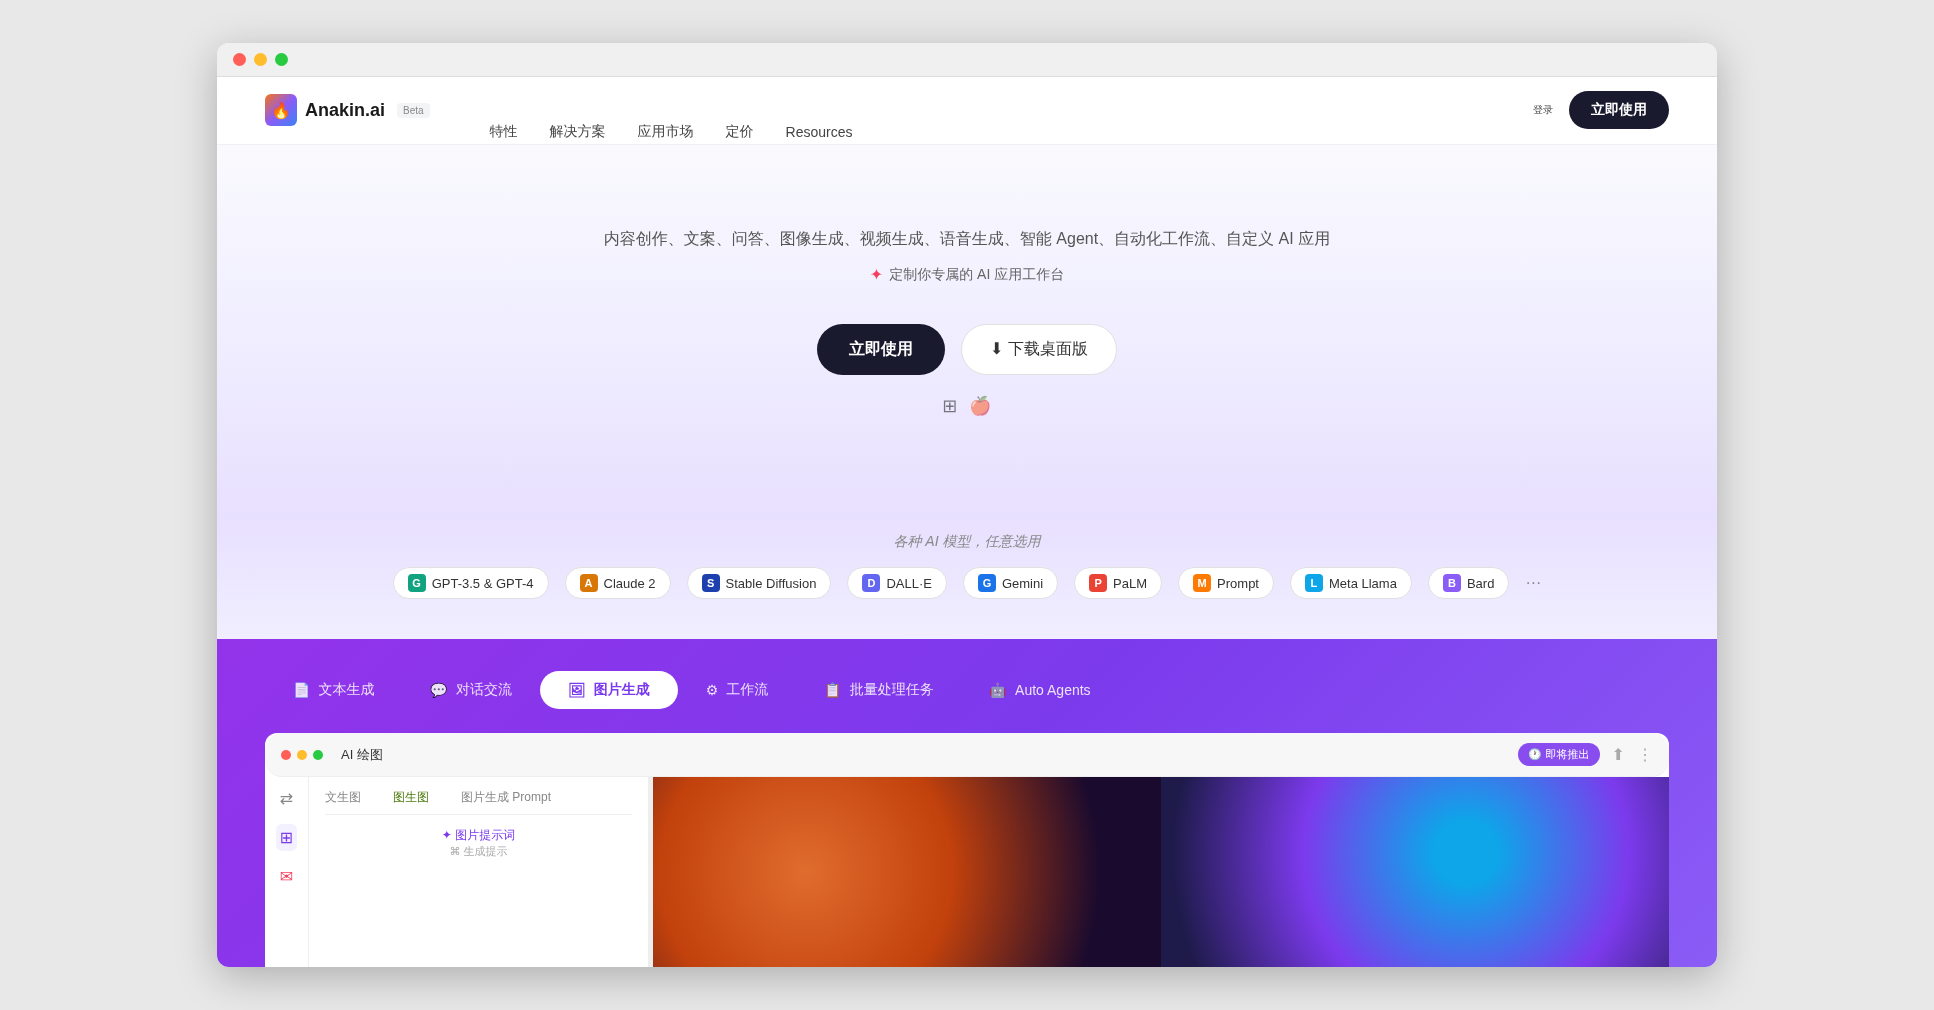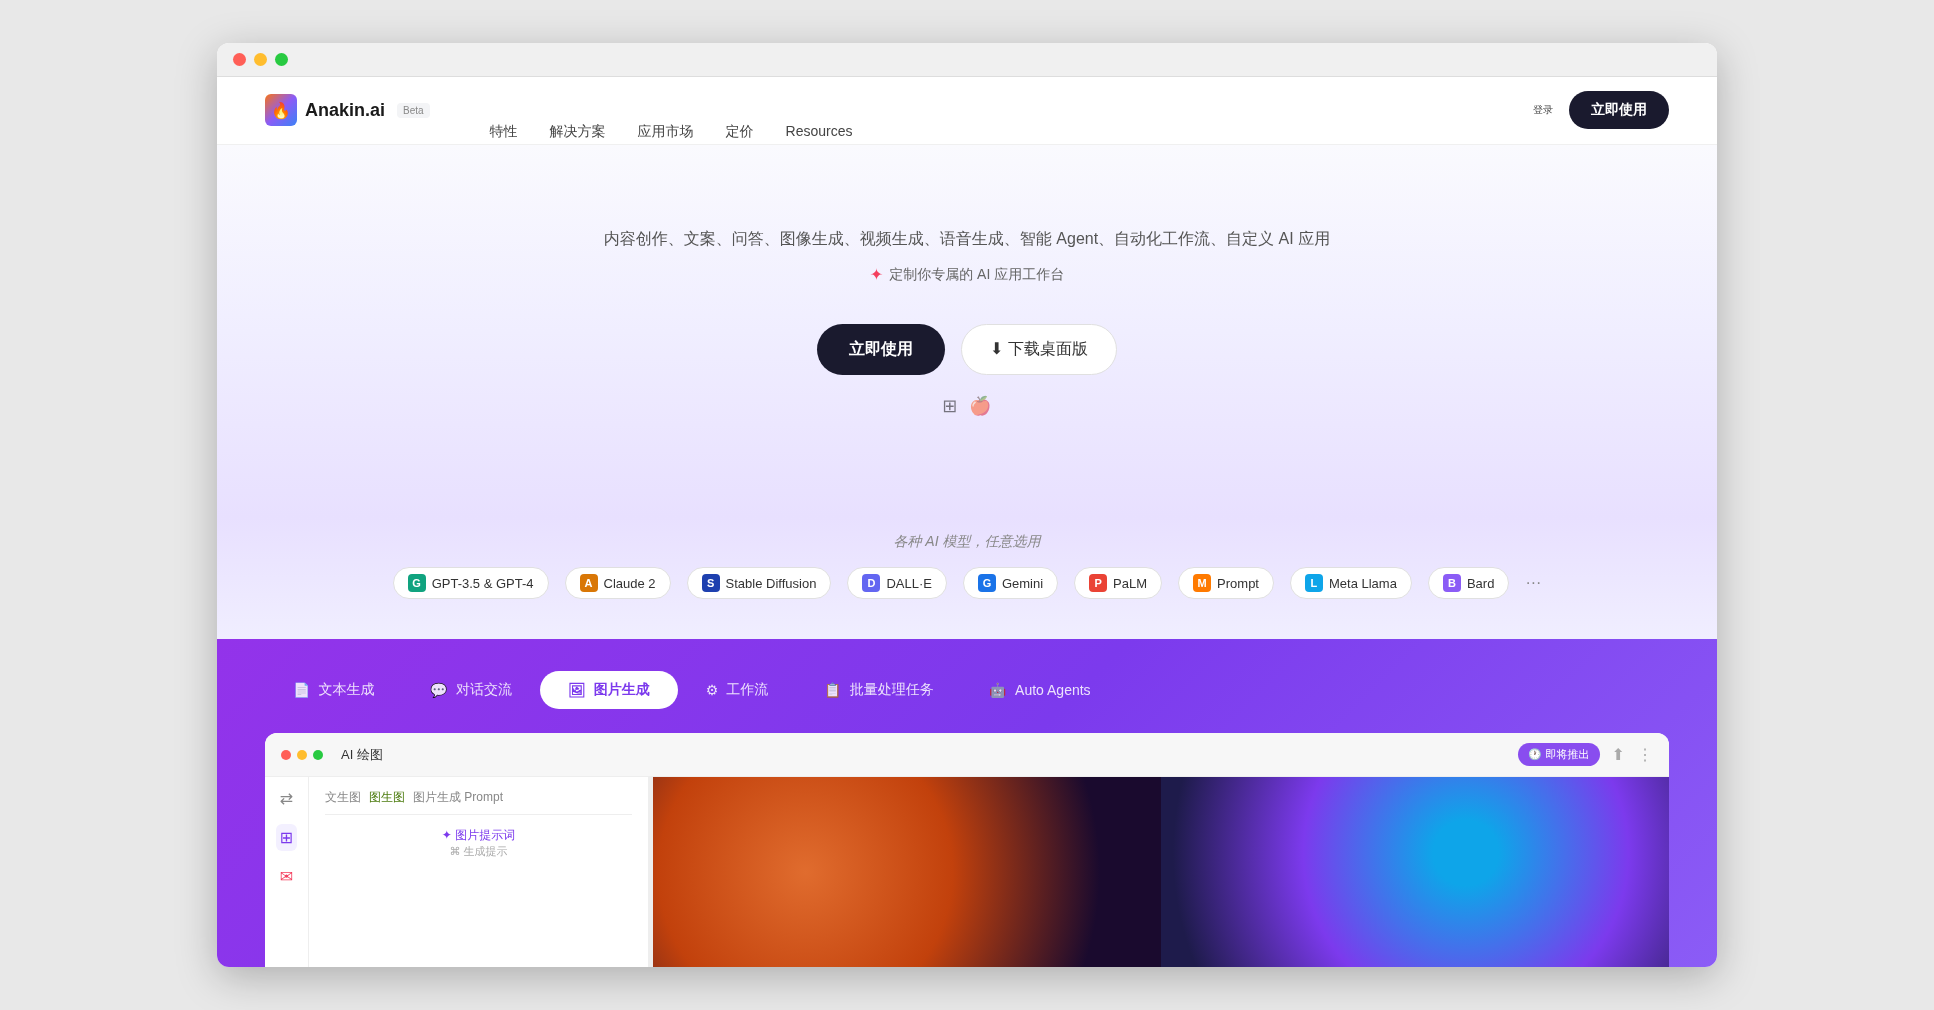--- a/index.html
+++ b/index.html
@@ -65,21 +65,21 @@
     .beta-badge {
       font-size: 10px;
       color: #888;
       background: #f3f4f6;
       padding: 2px 6px;
       border-radius: 4px;
       margin-left: 4px;
     }
     .nav-links {
       display: flex;
-      align-items: flex-start;
+      align-items: center;
       gap: 32px;
       flex: 1;
       margin-top: 44px;
     }
     .nav-link {
       font-size: 14px;
       color: #444;
       cursor: pointer;
       display: flex;
       align-items: center;
@@ -250,20 +250,21 @@
       font-weight: 600;
     }
     .tab-icon { font-size: 14px; }
     .app-titlebar {
       background: #f7f7f7;
       padding: 10px 16px;
       display: flex;
       align-items: center;
       gap: 8px;
       border-bottom: 1px solid #eee;
+      border-radius: 17px;
     }
     .app-dot { width: 10px; height: 10px; border-radius: 50%; }
     .app-dot-r { background: #ff5f57; }
     .app-dot-y { background: #ffbd2e; }
     .app-dot-g { background: #28ca41; }
     .coming-soon-badge {
       background: rgba(124,58,237,0.9);
       color: #fff;
       font-size: 11px;
       padding: 4px 10px;
@@ -412,21 +413,21 @@
 
       <div style="display:flex; height:190px;">
 
         <div style="width:44px; border-right:1px solid #eee; display:flex; flex-direction:column; align-items:center; padding:12px 0; gap:16px; background:#fff;">
           <span style="font-size:16px; color:#888; cursor:pointer;">⇄</span>
           <span style="font-size:16px; color:#7c3aed; cursor:pointer; background:#f3f0ff; border-radius:6px; padding:4px;">⊞</span>
           <span style="font-size:16px; color:#f43f5e; cursor:pointer;">✉</span>
         </div>
 
         <div style="width:340px; border-right:1px solid #eee; padding:12px 16px; overflow:hidden;">
-          <div style="display:flex; gap:8px; margin-bottom:12px; border-bottom:1px solid #eee; padding-bottom:8px;">
+          <div style="display:flex; gap:32px; margin-bottom:12px; border-bottom:1px solid #eee; padding-bottom:8px;">
             <span style="font-size:12px; color:#888; cursor:pointer;">文生图</span>
             <span style="font-size:12px; color:#4d7c0f; cursor:pointer;">图生图</span>
             <span style="font-size:12px; color:#888; cursor:pointer;">图片生成 Prompt</span>
           </div>
           <div style="display:flex; align-items:center; justify-content:space-between;flex-direction:column;">
             <span style="font-size:12px; color:#7c3aed; display:flex; align-items:center; gap:4px;">✦ 图片提示词</span>
             <span style="font-size:11px; color:#aaa;">⌘ 生成提示</span>
           </div>
         </div>
 

